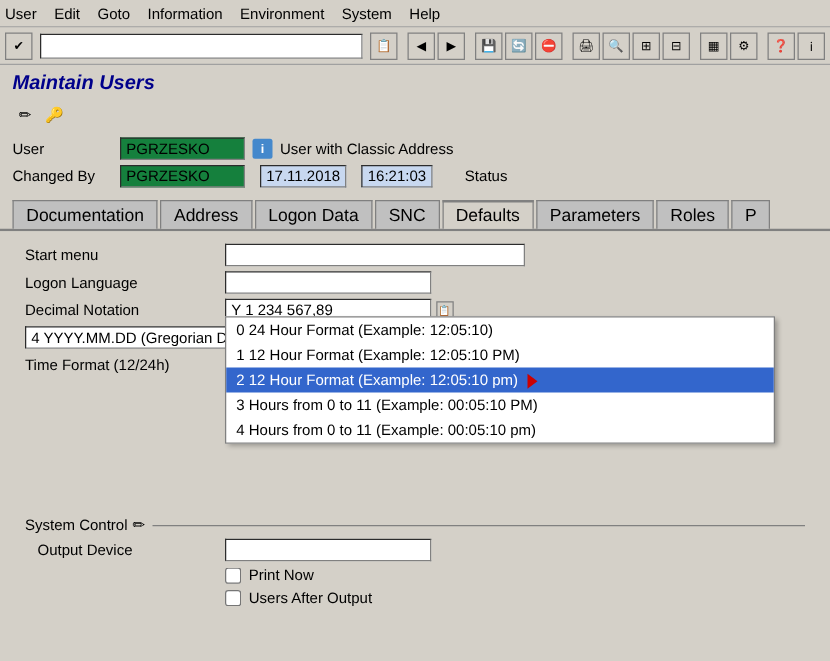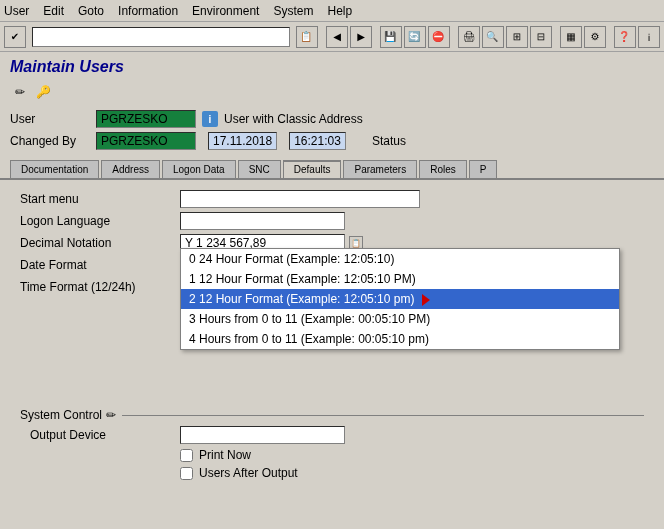--- a/index.html
+++ b/index.html
@@ -148,21 +148,21 @@
     
     .tabs-container {
       display: flex;
       padding: 4px 10px 0 10px;
       background: #d4d0c8;
       border-bottom: 2px solid #808080;
       margin-top: 4px;
     }
     .tab {
       padding: 3px 10px;
-      font-size: 10px;
+      font-size: 14px;
       cursor: pointer;
       border: 1px solid #808080;
       border-bottom: none;
       background: #c0c0c0;
       margin-right: 2px;
       color: #000;
     }
     .tab.active {
       background: #d4d0c8;
       border-top: 2px solid #808080;
@@ -366,21 +366,20 @@
 
   <div class="form-row">
     <span class="form-label">Decimal Notation</span>
     <div class="form-value">
       <input class="form-input" type="text" style="min-width: 120px;" value="Y 1 234 567,89">
       <div class="copy-icon">📋</div>
     </div>
   </div>
 
   <div class="form-row">
-    <span class="form-label">Date Format</span>
     <div class="form-value">
       <input class="form-input form-input-wide" type="text" value="4 YYYY.MM.DD (Gregorian Date)" style="">
       <div class="copy-icon">📋</div>
     </div>
   </div>
 
   <div class="form-row">
     <span class="form-label">Time Format (12/24h)</span>
     <div class="form-value">
       <input class="form-input form-input-wide form-input-highlight" type="text" value="0 24 Hour Format (Example: 12:05:10)" style="">

